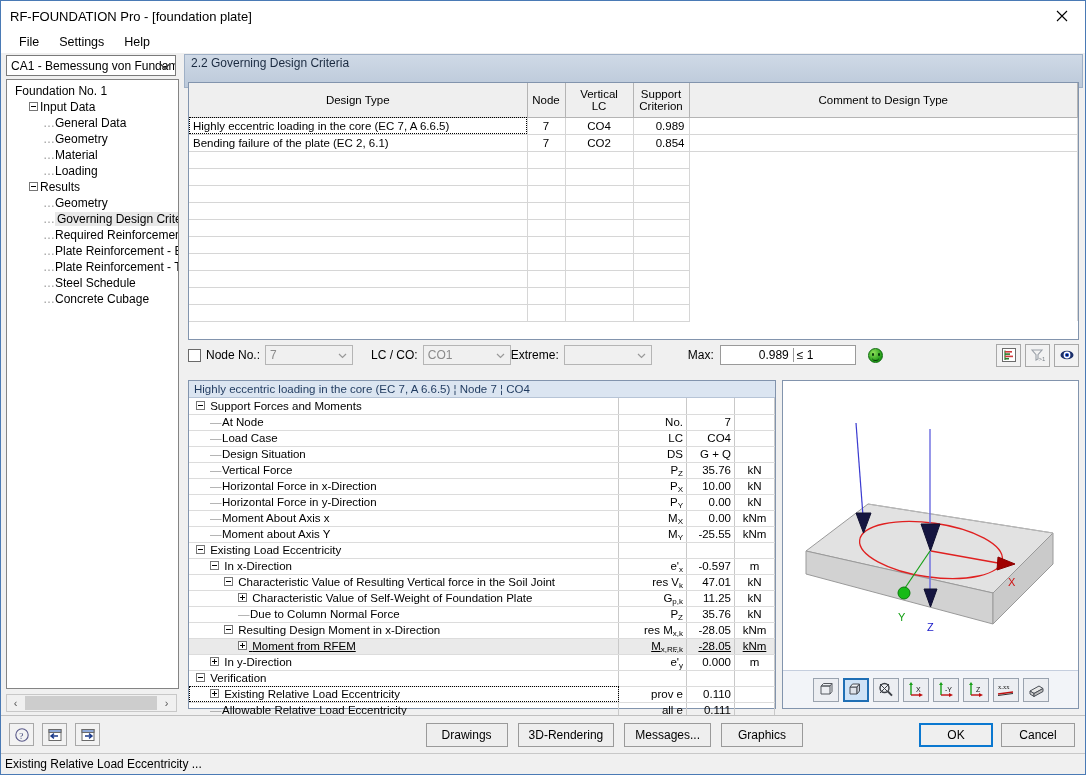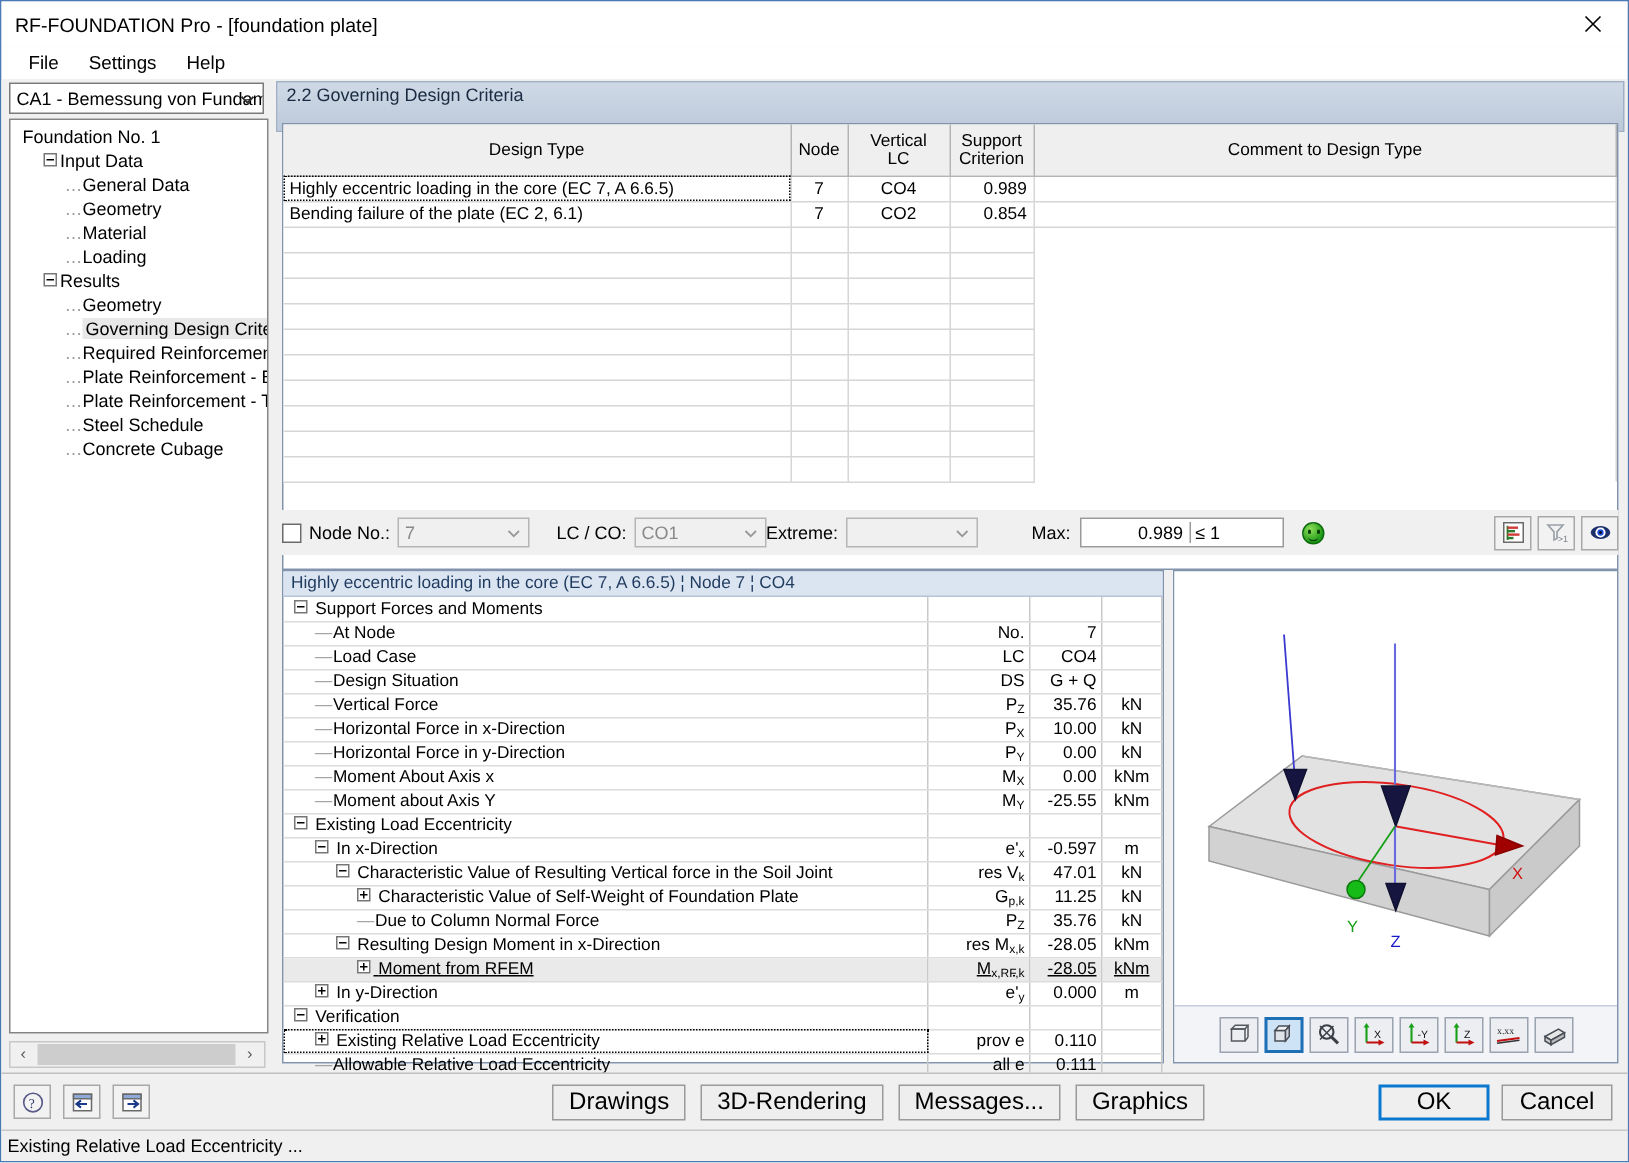--- a/index.html
+++ b/index.html
@@ -136,21 +136,21 @@
   .sect-header {
     position: absolute; left: 2px; right: 2px; top: 1px; height: 34px;
     background: linear-gradient(#cfd9e6, #bcc9da);
     border: 1px solid #9fb0c6;
     font-size: 12px; color: #1a2a40;
     padding-left: 6px; line-height: 17px;
   }
 
   
   .toptable-wrap {
-    position: absolute; left: 6px; right: 6px; top: 29px; height: 298px;
+    position: absolute; left: 6px; right: 6px; top: 29px; height: 258px;
     background: #ffffff;
     border: 1px solid #8294ad;
   }
   table.grid {
     border-collapse: collapse;
     width: 100%;
     font-size: 11.5px;
     table-layout: fixed;
   }
   table.grid th {
@@ -283,21 +283,21 @@
     display: flex; align-items: center;
   }
   .bbtn-icon {
     width: 25px; height: 23px; border: 1px solid #a8a8a8; background: #f2f2f2;
     display: flex; align-items: center; justify-content: center;
     margin-left: 8px;
   }
   .pbtn {
     height: 24px; min-width: 82px;
     border: 1px solid #9a9a9a; background: #eeeeee;
-    font-size: 16px; font-family: "Liberation Sans", sans-serif;
+    font-size: 12px; font-family: "Liberation Sans", sans-serif;
     display: flex; align-items: center; justify-content: center;
     padding: 0 10px;
   }
   .pbtn.primary { border: 2px solid #0b78d0; background: #efefef; }
 
   .statusbar {
     position: absolute; left: 0; right: 0; bottom: 0; height: 21px;
     background: #f0f0f0; border-top: 1px solid #c8c8c8;
     font-size: 12px; display: flex; align-items: center; padding-left: 4px;
   }

